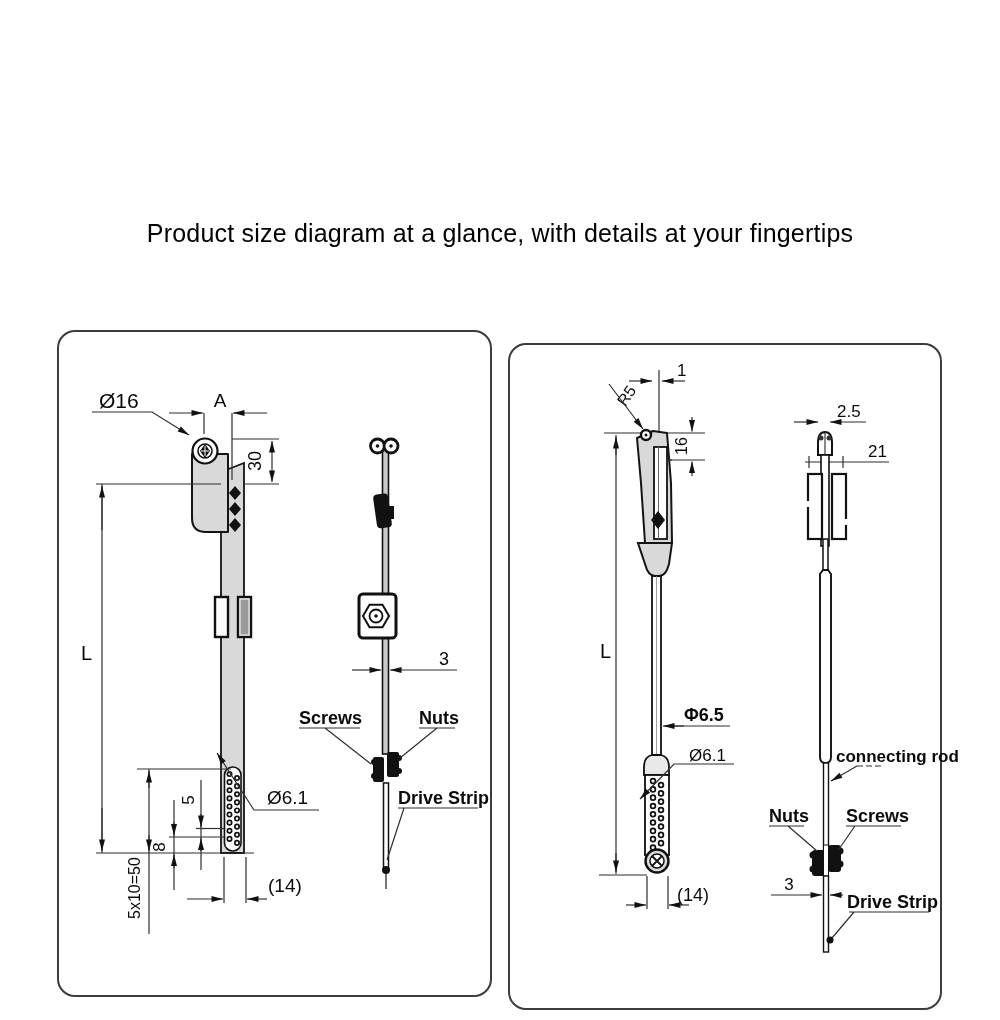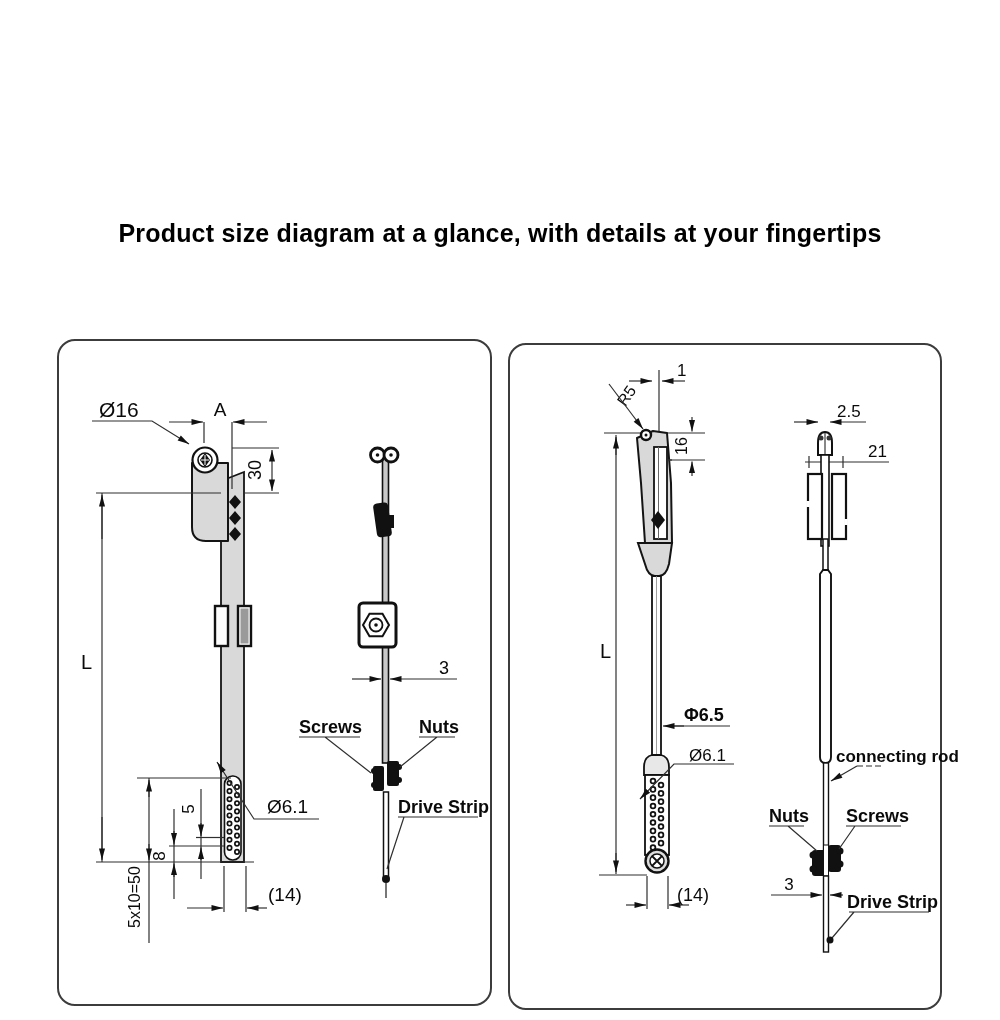--- a/index.html
+++ b/index.html
@@ -1,20 +1,20 @@
 <!DOCTYPE html>
 <html><head>
 <meta charset="utf-8">
 <style>
   html,body{margin:0;padding:0;background:#ffffff;}
   body{width:1000px;height:1020px;position:relative;font-family:"Liberation Sans",sans-serif;overflow:hidden;}
-  .title{position:absolute;left:0;right:0;top:219px;text-align:center;font-size:25px;font-weight:700;color:#000;letter-spacing:0.2px;}
+  .title{position:absolute;left:0;right:0;top:219px;text-align:center;font-size:25px;font-weight:400;color:#000;letter-spacing:0.2px;}
   .panel{position:absolute;border:2px solid #3c3c3c;border-radius:18px;background:#fff;}
   .panel svg{position:absolute;left:-2px;top:-2px;overflow:visible;}
-  #panel-left{left:57px;top:339px;width:431px;height:663px;}
+  #panel-left{left:57px;top:330px;width:431px;height:663px;}
   #panel-right{left:508px;top:343px;width:430px;height:663px;}
   svg .dl{stroke:#2f2f2f;stroke-width:1.2;fill:none;}
   svg text{fill:#0a0a0a;}
   .dim{font-family:"Liberation Sans",sans-serif;font-weight:500;}
   .lbl{font-family:"Liberation Sans",sans-serif;font-weight:700;}
 </style>
 </head>
 <body>
 
 <div class="title">Product size diagram at a glance, with details at your fingertips</div>

